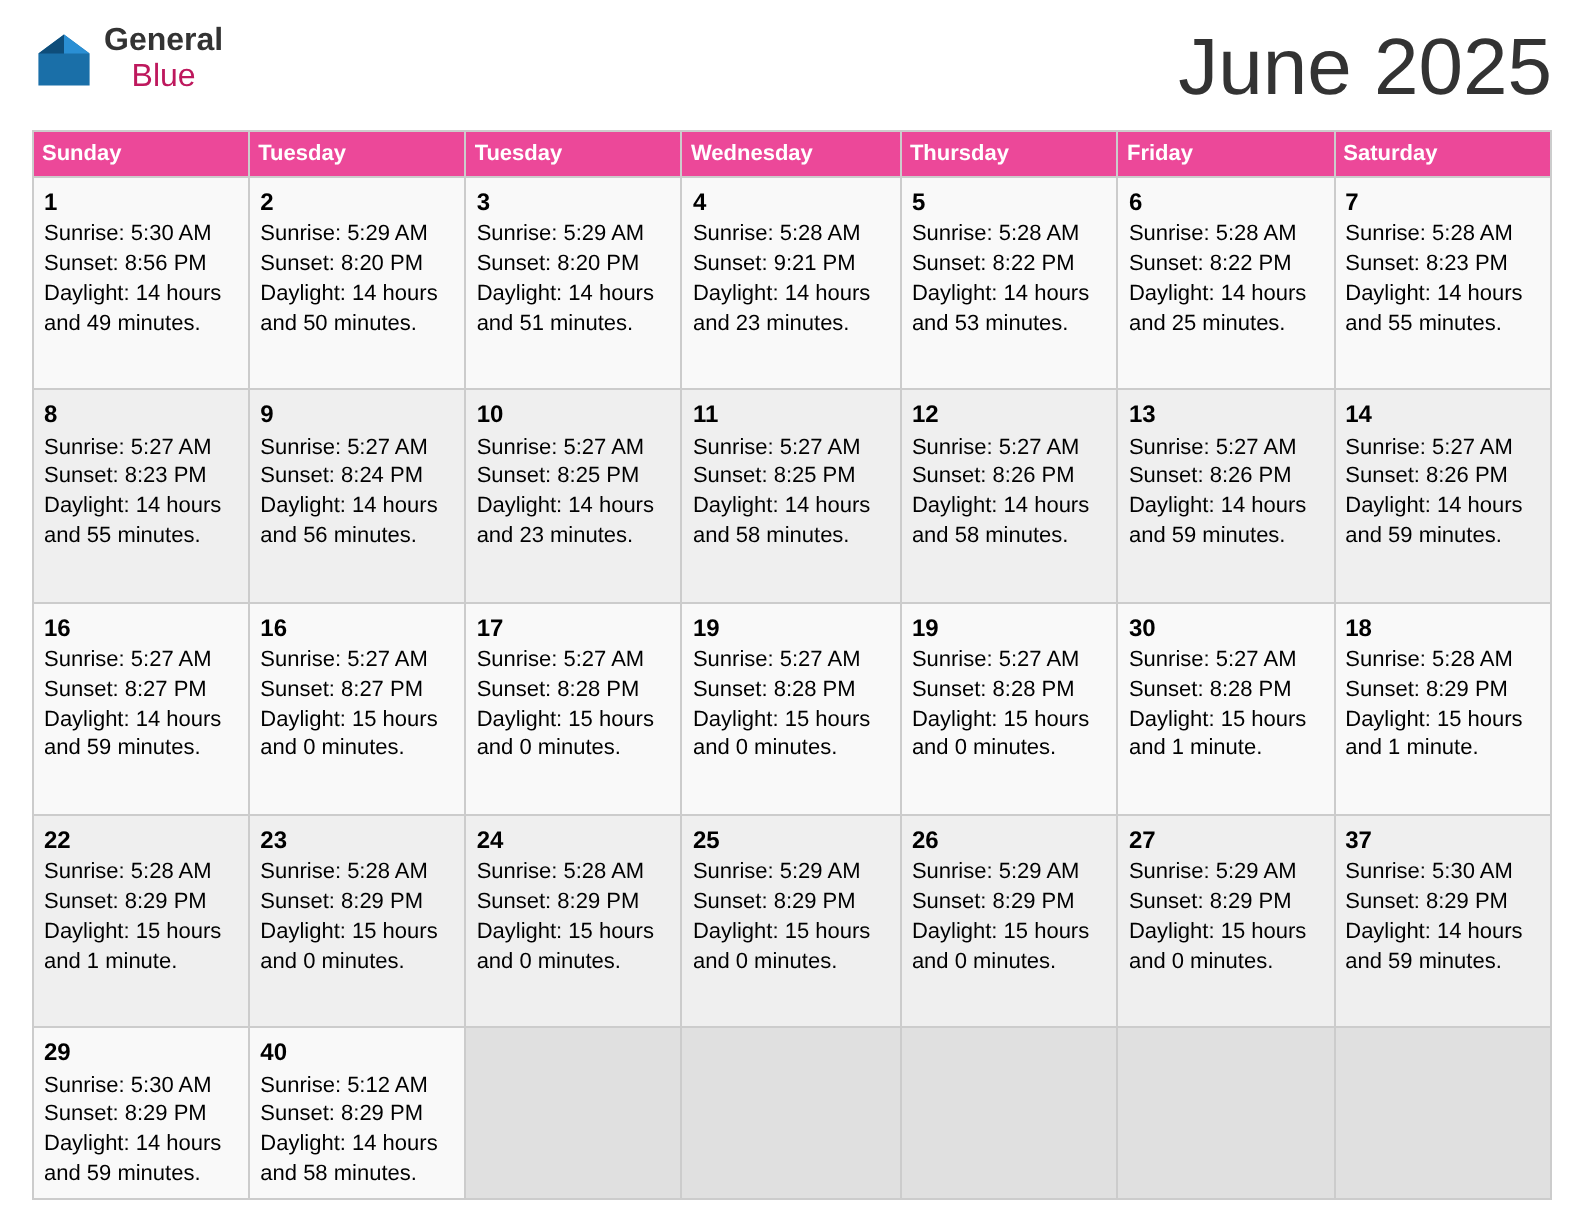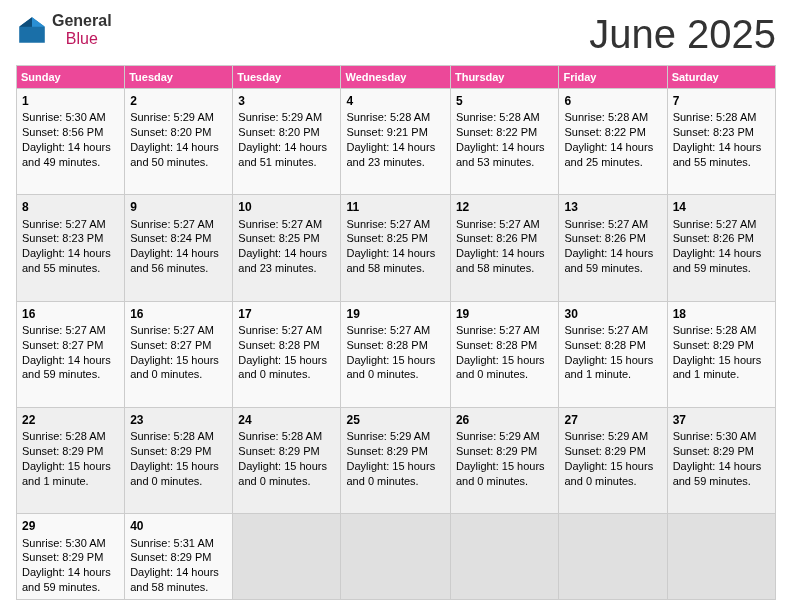--- a/index.html
+++ b/index.html
@@ -166,21 +166,21 @@
           <td><span class="day-num">22</span><span>Sunrise: 5:28 AM</span><br><span>Sunset: 8:29 PM</span><br><span>Daylight: 15 hours and 1 minute.</span></td>
           <td><span class="day-num">23</span><span>Sunrise: 5:28 AM</span><br><span>Sunset: 8:29 PM</span><br><span>Daylight: 15 hours and 0 minutes.</span></td>
           <td><span class="day-num">24</span><span>Sunrise: 5:28 AM</span><br><span>Sunset: 8:29 PM</span><br><span>Daylight: 15 hours and 0 minutes.</span></td>
           <td><span class="day-num">25</span><span>Sunrise: 5:29 AM</span><br><span>Sunset: 8:29 PM</span><br><span>Daylight: 15 hours and 0 minutes.</span></td>
           <td><span class="day-num">26</span><span>Sunrise: 5:29 AM</span><br><span>Sunset: 8:29 PM</span><br><span>Daylight: 15 hours and 0 minutes.</span></td>
           <td><span class="day-num">27</span><span>Sunrise: 5:29 AM</span><br><span>Sunset: 8:29 PM</span><br><span>Daylight: 15 hours and 0 minutes.</span></td>
           <td><span class="day-num">37</span><span>Sunrise: 5:30 AM</span><br><span>Sunset: 8:29 PM</span><br><span>Daylight: 14 hours and 59 minutes.</span></td>
         </tr>
         <tr class="last-row">
           <td><span class="day-num">29</span><span>Sunrise: 5:30 AM</span><br><span>Sunset: 8:29 PM</span><br><span>Daylight: 14 hours and 59 minutes.</span></td>
-          <td><span class="day-num">40</span><span>Sunrise: 5:31 AM</span><br><span>Sunset: 8:29 PM</span><br><span>Daylight: 14 hours and 58 minutes.</span></td>
+          <td><span class="day-num">40</span><span>Sunrise: 5:12 AM</span><br><span>Sunset: 8:29 PM</span><br><span>Daylight: 14 hours and 58 minutes.</span></td>
           <td class="empty-cell"></td>
           <td class="empty-cell"></td>
           <td class="empty-cell"></td>
           <td class="empty-cell"></td>
           <td class="empty-cell"></td>
         </tr>
       </tbody>
   </table>
 </div>
 

